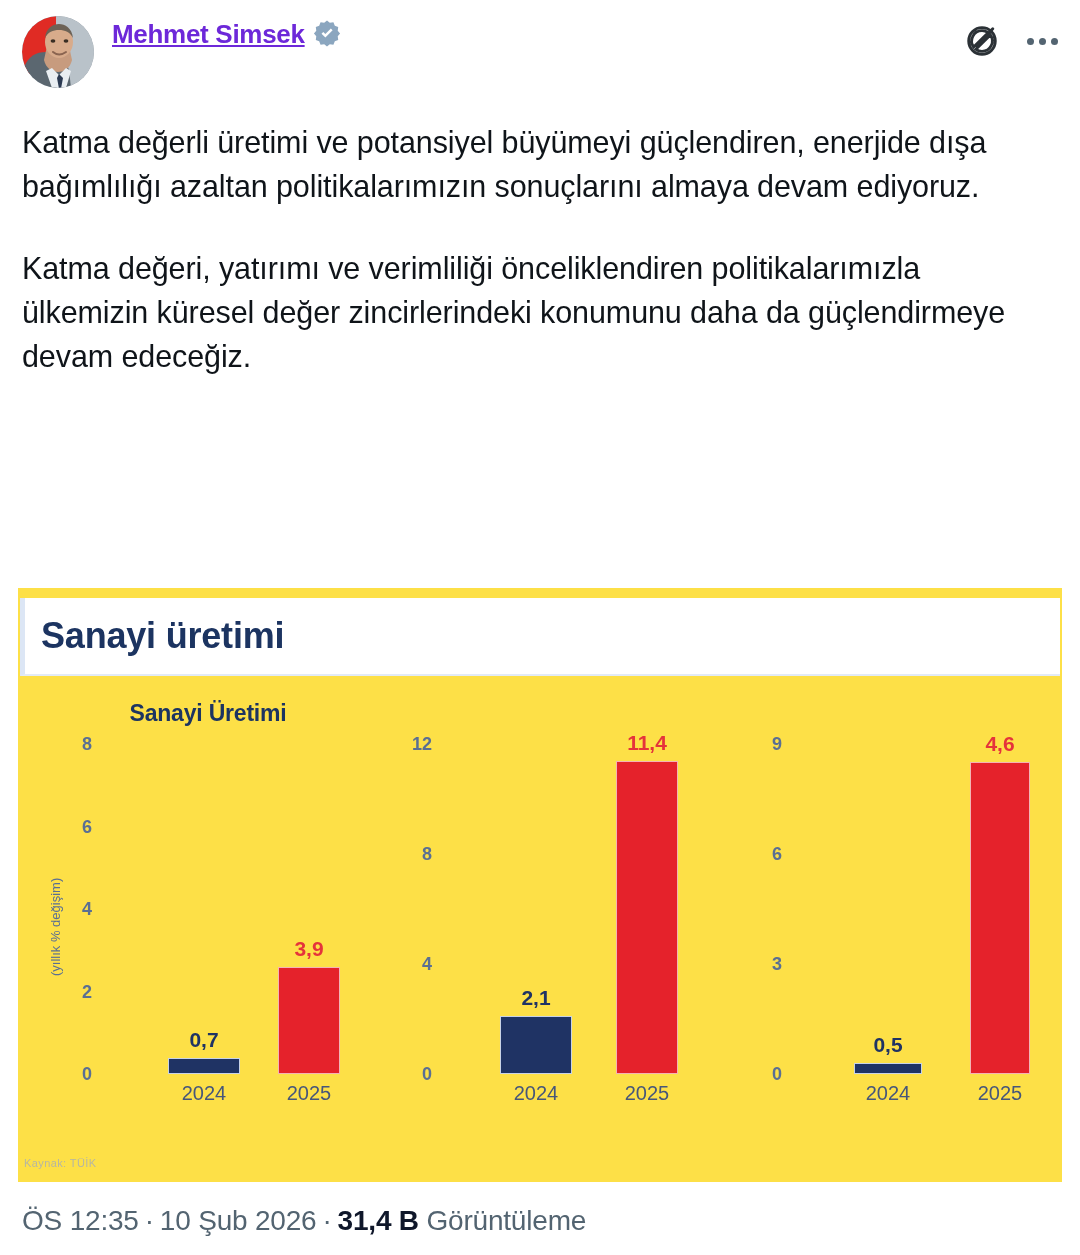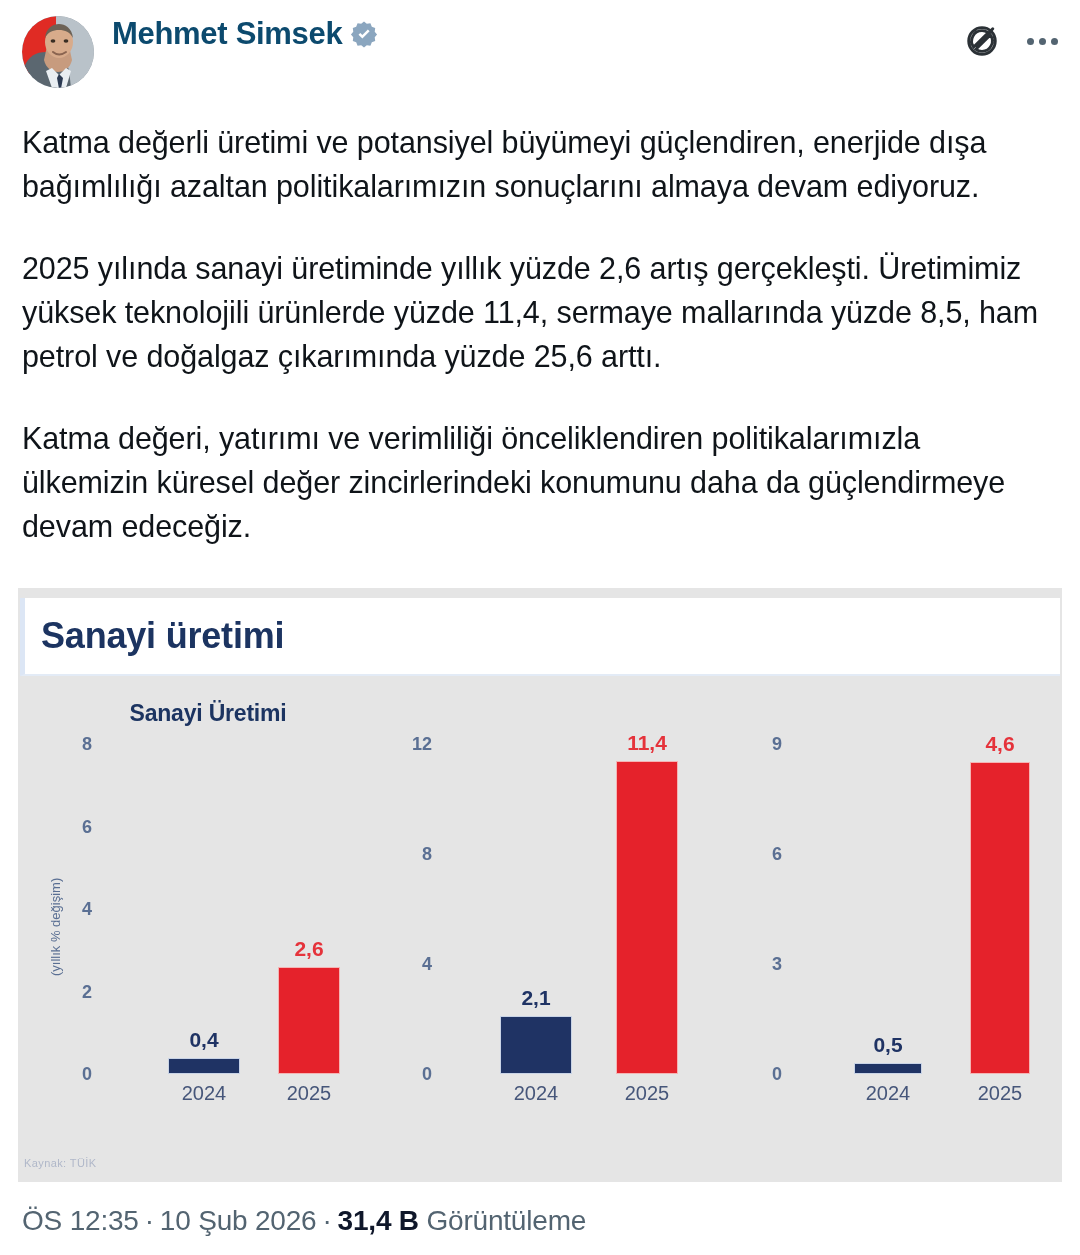--- a/index.html
+++ b/index.html
@@ -19,22 +19,22 @@
     position:absolute; left:22px; top:14px; right:20px; height:84px;
   }
   .avatar {
     position:absolute; left:0; top:2px; width:72px; height:72px;
     border-radius:50%; overflow:hidden; background:#9aa3ab;
   }
   .avatar svg { display:block; width:72px; height:72px; }
 
   .names { position:absolute; left:90px; top:0px; }
   .dispname {
-    font-size:31px; font-weight:bold; letter-spacing:-0.3px;
-    color:#0c4a6e; line-height:40px; white-space:nowrap;
+    font-size:26px; font-weight:bold; letter-spacing:-0.3px;
+    color:#6d28d9; line-height:40px; white-space:nowrap;text-decoration:underline;
   }
   .verified {
     display:inline-block; vertical-align:-4px; margin-left:8px;
     width:28px; height:28px;
   }
   .handle {
     font-size:28px; color:#536471; line-height:38px; margin-top:1px;
     white-space:nowrap;
   }
 
@@ -48,21 +48,21 @@
     position:absolute; left:22px; top:120px; width:1040px;
     font-size:30.5px; line-height:44px; color:#0f1419;
     letter-spacing:-0.1px;
   }
   .tw-body p { margin:0 12px 38px 0; }
   .tw-body p:last-child { margin-bottom:0; }
 
   
   .card {
     position:absolute; left:18px; top:588px; width:1044px; height:594px;
-    background:#e5e5e5; overflow:hidden;
+    background:#fde047; overflow:hidden;
   }
   .card-head {
     position:absolute; left:2px; top:10px; width:1040px; height:78px;
     border-left:5px solid #dce6f5;
     border-bottom:2px solid #e3ebf6;
     background:#fff;
     display:flex; align-items:center;
   }
   .card-title {
     margin-left:16px;
@@ -169,43 +169,42 @@
       <span class="more-btn">
         <i></i>
           <i></i>
           <i></i>
       </span>
     </div>
   </div>
 
   <div class="tw-body">
     <p>Katma değerli üretimi ve potansiyel büyümeyi güçlendiren, enerjide dışa bağımlılığı azaltan politikalarımızın sonuçlarını almaya devam ediyoruz.</p>
-    <p>2025 yılında sanayi üretiminde yıllık yüzde 2,6 artış gerçekleşti. Üretimimiz yüksek teknolojili ürünlerde yüzde 11,4, sermaye mallarında yüzde 8,5, ham petrol ve doğalgaz çıkarımında yüzde 25,6 arttı.</p>
     <p>Katma değeri, yatırımı ve verimliliği önceliklendiren politikalarımızla ülkemizin küresel değer zincirlerindeki konumunu daha da güçlendirmeye devam edeceğiz.</p>
   </div>
 
   <div class="card">
     <div class="card-head">
       <div class="card-title">Sanayi üretimi</div>
     </div>
     <div class="charts" id="charts">
         <div class="panel" style="left: 10px; width: 360px;">
           <div class="panel-title">Sanayi Üretimi</div>
           <div class="plot">
             <div class="ytick" style="left: 38px; width: 26px; top: 330px;">0</div>
             <div class="ytick" style="left: 38px; width: 26px; top: 247.5px;">2</div>
             <div class="ytick" style="left: 38px; width: 26px; top: 165px;">4</div>
             <div class="ytick" style="left: 38px; width: 26px; top: 82.5px;">6</div>
             <div class="ytick" style="left: 38px; width: 26px; top: 0px;">8</div>
             <div class="ylabel-rot" style="left: 20px; top: 232px;">(yıllık % değişim)</div>
             <div class="bar navy" style="left: 140px; width: 72px; height: 16.5px;"></div>
-            <div class="bar-val navy" style="left: 176px; top: 283.5px;">0,4</div>
+            <div class="bar-val navy" style="left: 176px; top: 283.5px;">0,7</div>
             <div class="xtick" style="left: 176px;">2024</div>
             <div class="bar red" style="left: 250px; width: 62px; height: 107.25px;"></div>
-            <div class="bar-val red" style="left: 281px; top: 192.75px;">2,6</div>
+            <div class="bar-val red" style="left: 281px; top: 192.75px;">3,9</div>
             <div class="xtick" style="left: 281px;">2025</div>
           </div>
         </div>
         <div class="panel" style="left: 370px; width: 350px;">
           <div class="plot">
             <div class="ytick" style="left: 18px; width: 26px; top: 330px;">0</div>
             <div class="ytick" style="left: 18px; width: 26px; top: 220px;">4</div>
             <div class="ytick" style="left: 18px; width: 26px; top: 110px;">8</div>
             <div class="ytick" style="left: 18px; width: 26px; top: 0px; text-align: right;">12</div>
             <div class="bar navy" style="left: 112px; width: 72px; height: 57.75px;"></div>

